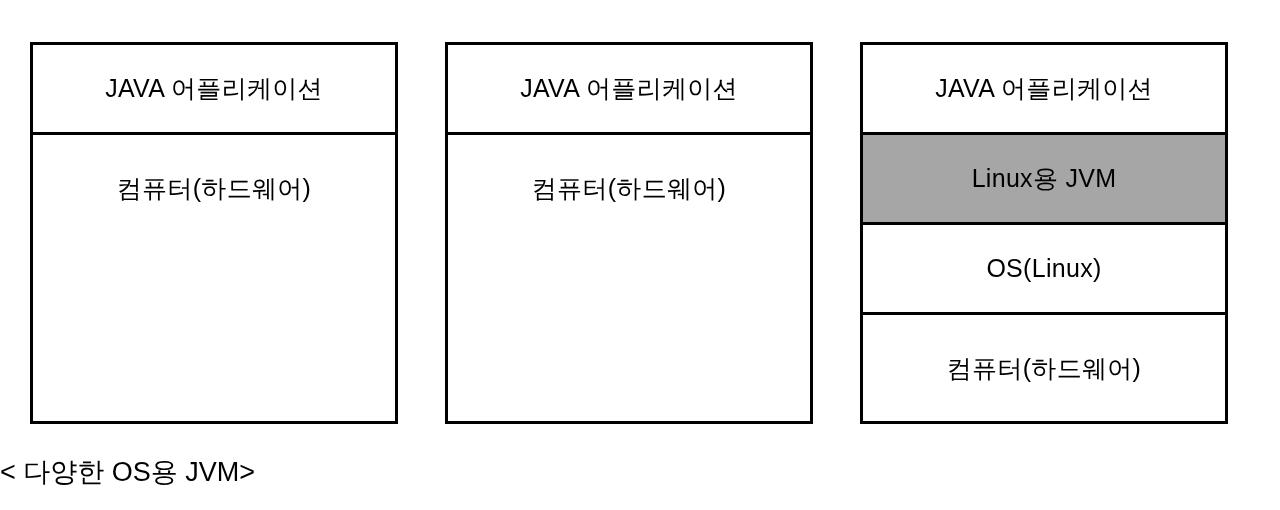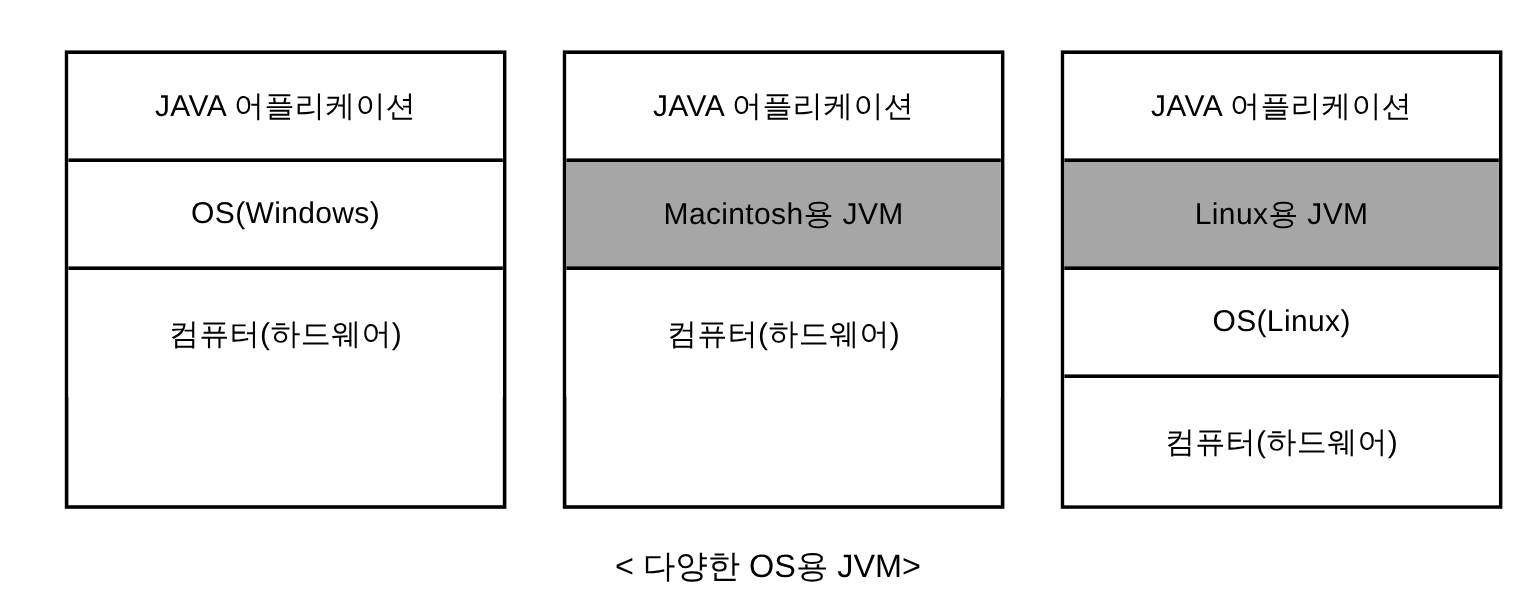--- a/index.html
+++ b/index.html
@@ -19,21 +19,21 @@
     font-family: "Liberation Sans", sans-serif;
     overflow: hidden;
   }
   .diagram {
     width: 1280px;
     height: 510px;
   }
   .stacks {
     display: flex;
     gap: 47px;
-    padding: 42px 0 0 54px;
+    padding: 42px 0 0 30px;
   }
   .stack {
     width: 368px;
     border: 3px solid var(--border);
     background: var(--box-fill);
   }
   .layer {
     height: 90px;
     display: flex;
     align-items: center;
@@ -48,41 +48,39 @@
   .stack .layer:last-child {
     border-bottom: none;
     height: 106px;
   }
   .layer.jvm {
     background: var(--jvm-fill);
   }
   .caption {
     width: 1280px;
     margin-top: 30px;
-    text-align: center;
+    text-align: left;
     font-size: 27px;
     color: var(--text);
     white-space: nowrap;
   }
 </style>
 </head>
 <body>
 
 <div class="diagram">
   <div class="stacks">
 
     <div class="stack">
       <div class="layer app">JAVA 어플리케이션</div>
-      <div class="layer os">OS(Windows)</div>
       <div class="layer hw">컴퓨터(하드웨어)</div>
     </div>
 
     <div class="stack">
       <div class="layer app">JAVA 어플리케이션</div>
-      <div class="layer jvm">Macintosh용 JVM</div>
       <div class="layer hw">컴퓨터(하드웨어)</div>
     </div>
 
     <div class="stack">
       <div class="layer app">JAVA 어플리케이션</div>
       <div class="layer jvm">Linux용 JVM</div>
       <div class="layer os">OS(Linux)</div>
       <div class="layer hw">컴퓨터(하드웨어)</div>
     </div>
 

